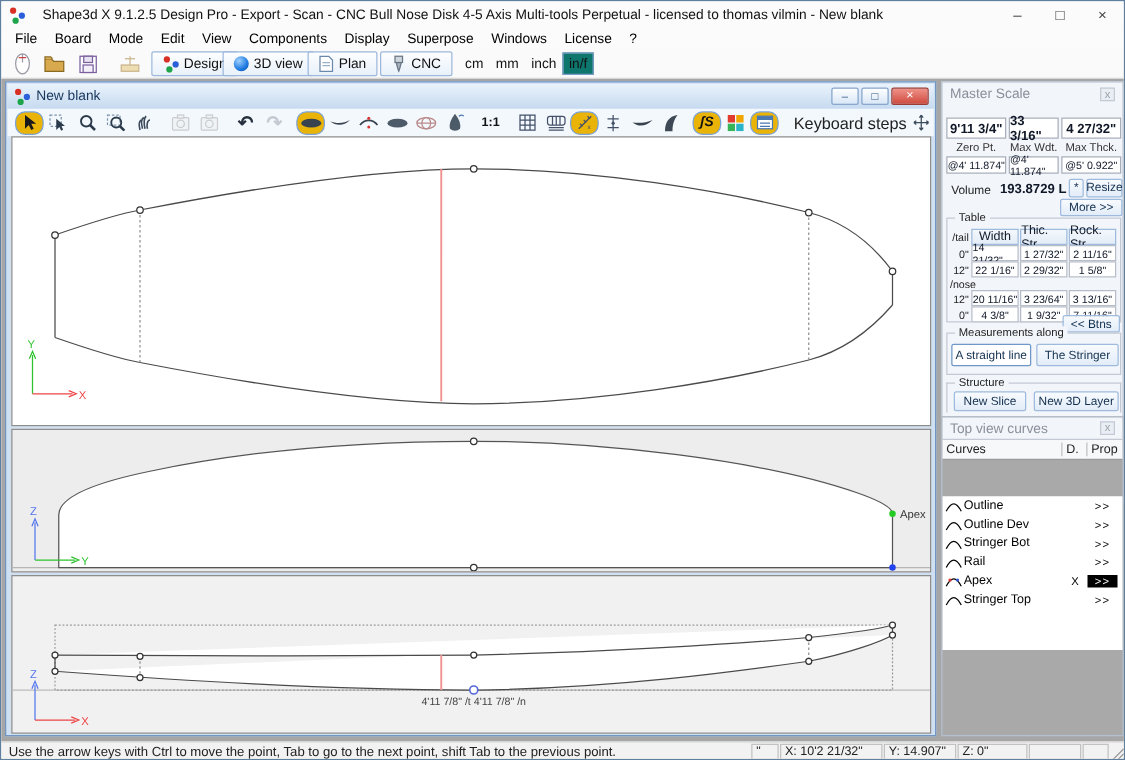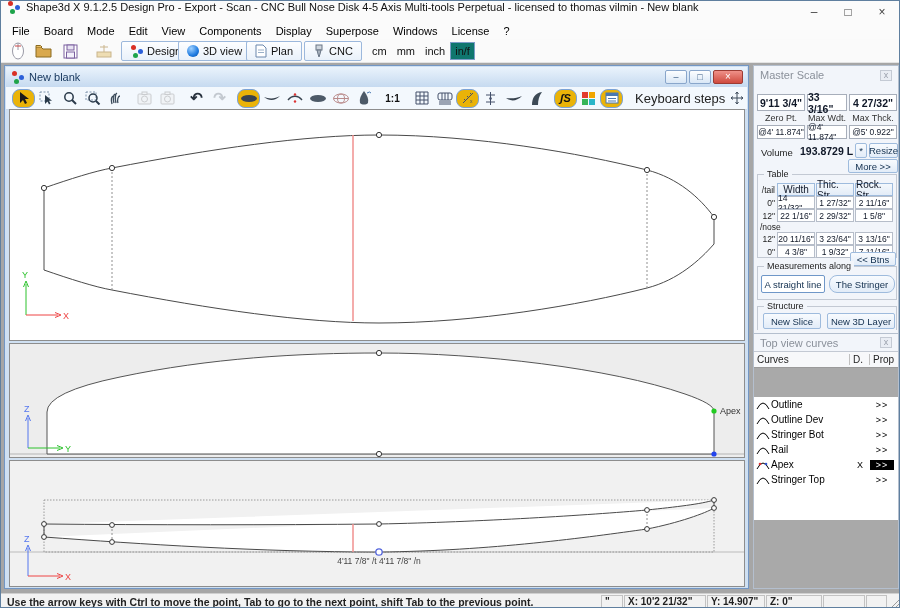--- a/index.html
+++ b/index.html
@@ -1,21 +1,21 @@
 <!DOCTYPE html>
 <html><head>
 <meta charset="utf-8">
 <style>
   * { margin:0; padding:0; box-sizing:border-box; }
   html,body { width:900px; height:608px; }
   body { font-family:"Liberation Sans", sans-serif; background:#888; }
   .app { position:relative; width:900px; height:608px; background:#f4f4f4; border:1px solid #5f7f9f; overflow:hidden; }
 
   
-  .titlebar { position:absolute; left:0; top:0; width:100%; height:22px; background:#fbfbfb; display:flex; padding-left:6px; }
+  .titlebar { position:absolute; left:0; top:0; width:100%; height:22px; background:#fbfbfb; display:flex; align-items:center; padding-left:6px;gap:8px; }
   .titlebar .title { font-size:11px; color:#111; margin-left:6px; white-space:nowrap; }
   .winbtns { position:absolute; right:0; top:0; height:22px; display:flex; }
   .winbtn { width:34px; height:22px; display:flex; align-items:center; justify-content:center; font-size:12px; color:#444; }
   .logo { position:relative; width:13px; height:13px; flex:0 0 13px; }
   .logo i { position:absolute; width:5px; height:5px; border-radius:50%; }
   .logo .r { left:1px; top:0; background:#d93025; }
   .logo .b { left:8px; top:4px; background:#2b5fd9; }
   .logo .g { left:3px; top:8px; background:#1ea44b; }
 
   
@@ -83,21 +83,21 @@
   .trow { display:flex; height:13px; margin-top:0; align-items:stretch; }
   .trow:first-of-type { margin-top:8px; }
   .tlab { width:19px; font-size:8.5px; color:#222; display:flex; align-items:center; justify-content:flex-end; padding-right:2px; }
   .tcell { width:38px; margin-right:1px; background:#fff; border:1px solid #b6bdc9; font-size:8.5px; color:#101828; display:flex; align-items:center; justify-content:center; }
   .tcell.hdr { background:linear-gradient(#f4f8fc,#e3ecf7); border-color:#9ebbdd; font-size:10px; }
   .tsec { font-size:8.5px; color:#222; padding-left:2px; height:10px; line-height:10px; }
   .btns-btn { left:96px; top:186px; width:46px; height:14px; }
   .g-meas { left:3px; top:200px; width:140px; height:34px; }
   .mbtn { position:absolute; top:8px; height:18px; font-size:9.5px; }
   .straight { left:3px; width:64px; background:#fff; border:1px solid #6f97c8; color:#13304f; border-radius:2px; display:flex; align-items:center; justify-content:center; }
-  .stringer { left:71px; width:66px;border-radius:8px; }
+  .stringer { left:71px; width:66px; }
   .g-struct { left:3px; top:240px; width:140px; height:24px; border-bottom:none; }
   .newslice { left:5px; top:6px; width:58px; height:16px; }
   .newlayer { left:69px; top:6px; width:68px; height:16px; }
 
   
   .curves { top:332px; height:256px; background:#a9a9a9; }
   .curves .phead { background:#f2f5fa; border-bottom:1px solid #c3c9d3; }
   .chead { position:absolute; left:0; top:18px; width:144px; height:16px; background:#f7f8fa; border-bottom:1px solid #9a9a9a; display:flex; font-size:10px; color:#222; align-items:center; }
   .chead .hc { padding-left:3px; }
   .hc-curves { width:96px; border-right:1px solid #c0c0c0; }
@@ -105,21 +105,21 @@
   .hc-prop { width:28px; }
   .clist { position:absolute; left:0; top:34px; width:144px; height:123px; background:#fff;margin-top:29px; }
   .crow { display:flex; align-items:center; height:15px; font-size:10px; color:#000; }
   .crow svg { margin-left:2px; flex:0 0 14px; }
   .clabel { margin-left:1px; width:79px; white-space:nowrap; overflow:hidden; }
   .cd { width:20px; text-align:center; font-size:9px; }
   .cprop { width:24px; margin-right:2px; text-align:center; font-size:9px; letter-spacing:1px; }
   .cprop.sel { background:#000; color:#fff; }
 
   
-  .statusbar { position:absolute; left:0; top:592px; width:900px; height:16px; background:#f2f2f2; border-top:1px solid #cfcfcf;font-weight:bold; }
+  .statusbar { position:absolute; left:0; top:592px; width:900px; height:16px; background:#f2f2f2; border-top:1px solid #cfcfcf; }
   .help { position:absolute; left:6px; top:2px; font-size:10.5px; color:#222; white-space:nowrap; }
   .sfield { position:absolute; top:1px; height:13px; border:1px solid #c2c2c2; font-size:10px; color:#222; padding:0 3px; line-height:12px; background:#f2f2f2; white-space:nowrap; overflow:hidden; }
   .grip { position:absolute; right:1px; top:2px; }
 </style>
 </head>
 <body>
 
 <div class="app">
 
   <div class="titlebar">

